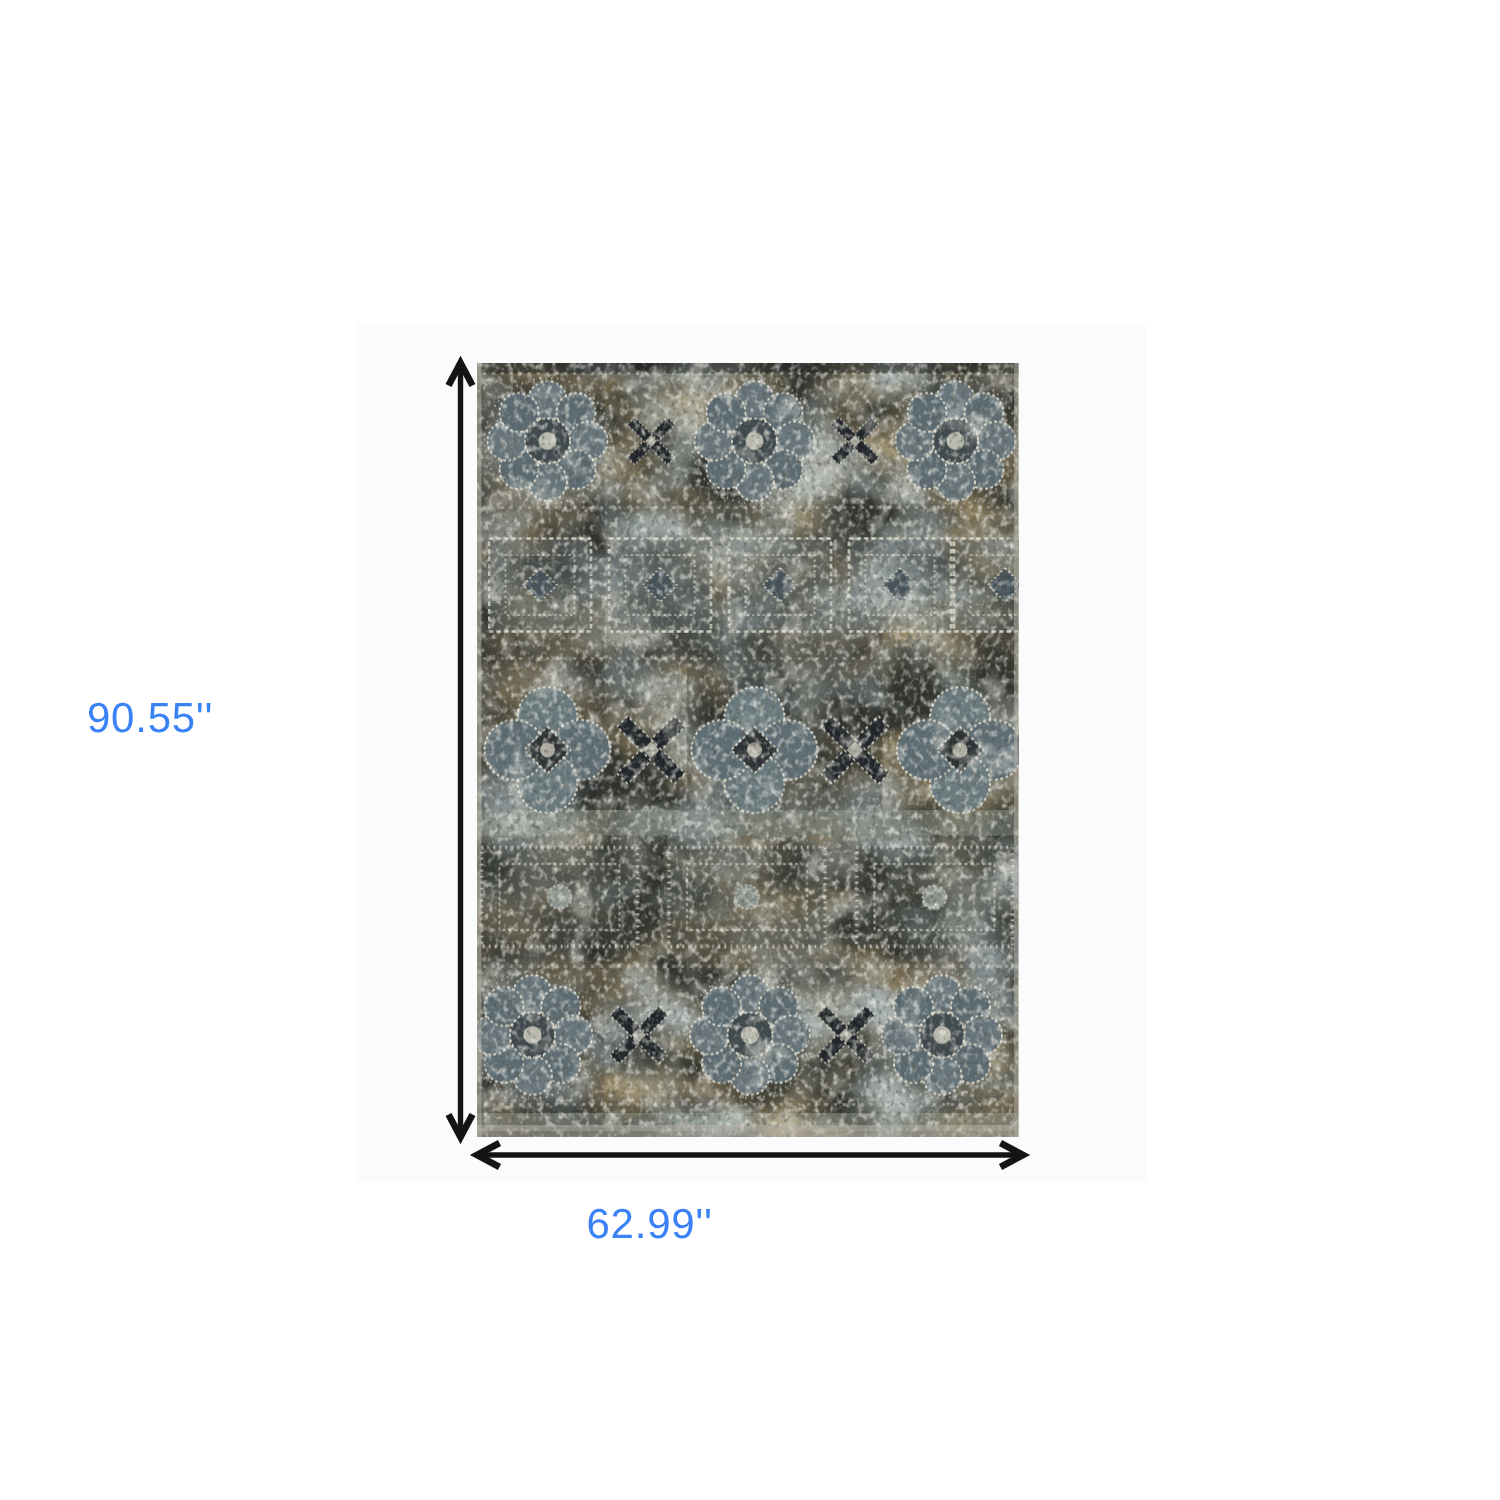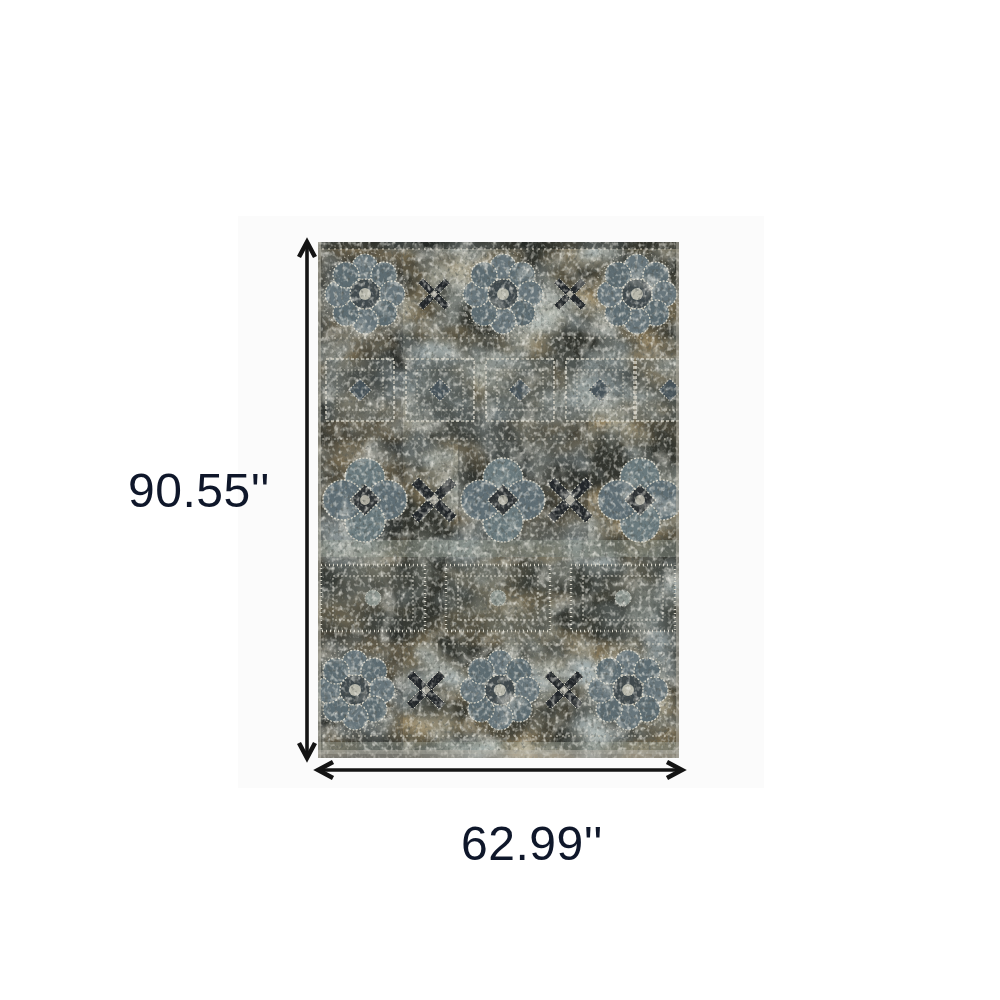--- a/index.html
+++ b/index.html
@@ -19,28 +19,28 @@
   .rug{
     position:absolute;
     left:318px;top:242px;width:361px;height:516px;
   }
   .overlay{
     position:absolute;left:0;top:0;width:1000px;height:1000px;
     pointer-events:none;
   }
   .dim-label{
     position:absolute;
-    color:#0f172a;
-    font-size:48px;
+    color:#3b82f6;
+    font-size:28px;
     letter-spacing:0.5px;
-    text-align:right;
+    text-align:left;
     white-space:nowrap;
   }
   .dim-label.height{left:58px;top:463px;width:212px;}
-  .dim-label.width{left:391px;top:800px;width:212px;margin-top:16px;}
+  .dim-label.width{left:391px;top:800px;width:212px;}
 </style>
 </head>
 <body>
 
 <div class="stage">
 
   <div class="photo-canvas"></div>
 
   <svg class="rug" viewBox="0 0 361 516" width="361" height="516" aria-label="rug">
     <defs>

